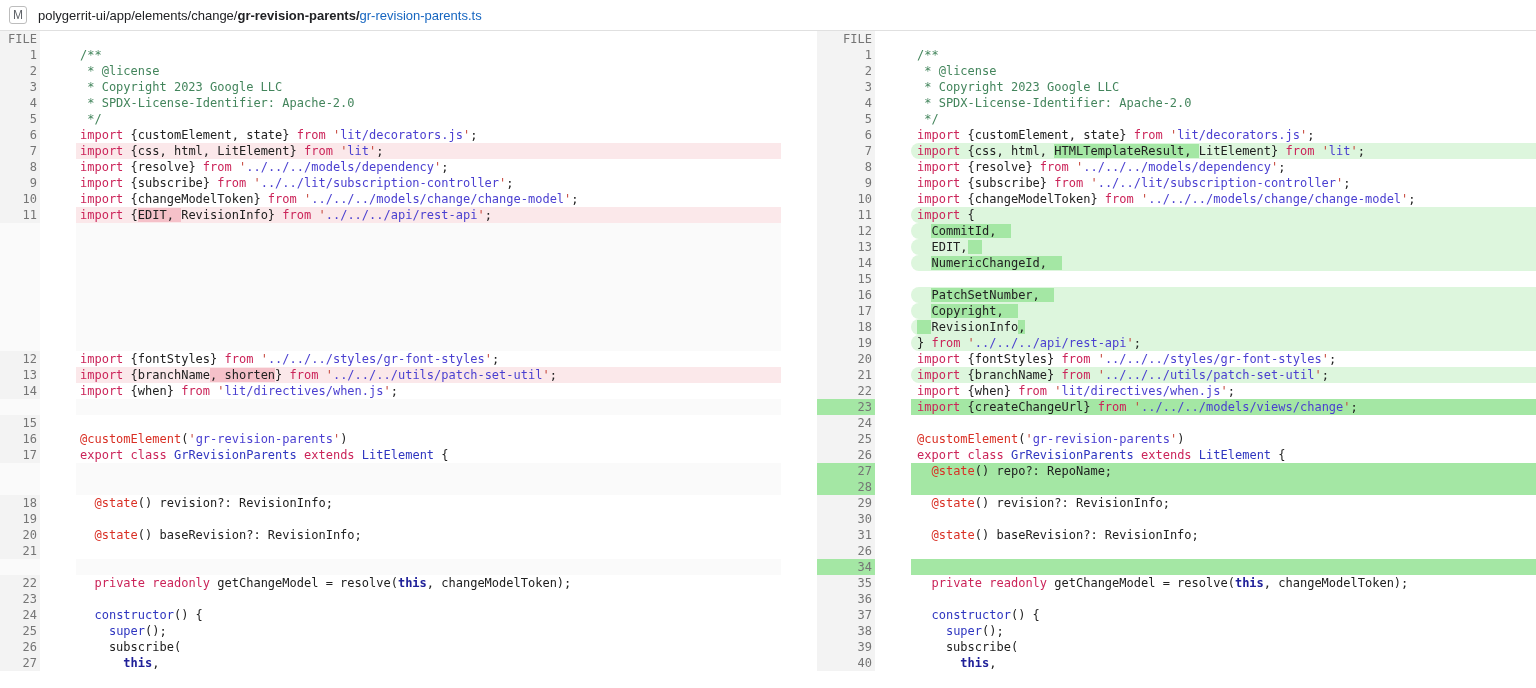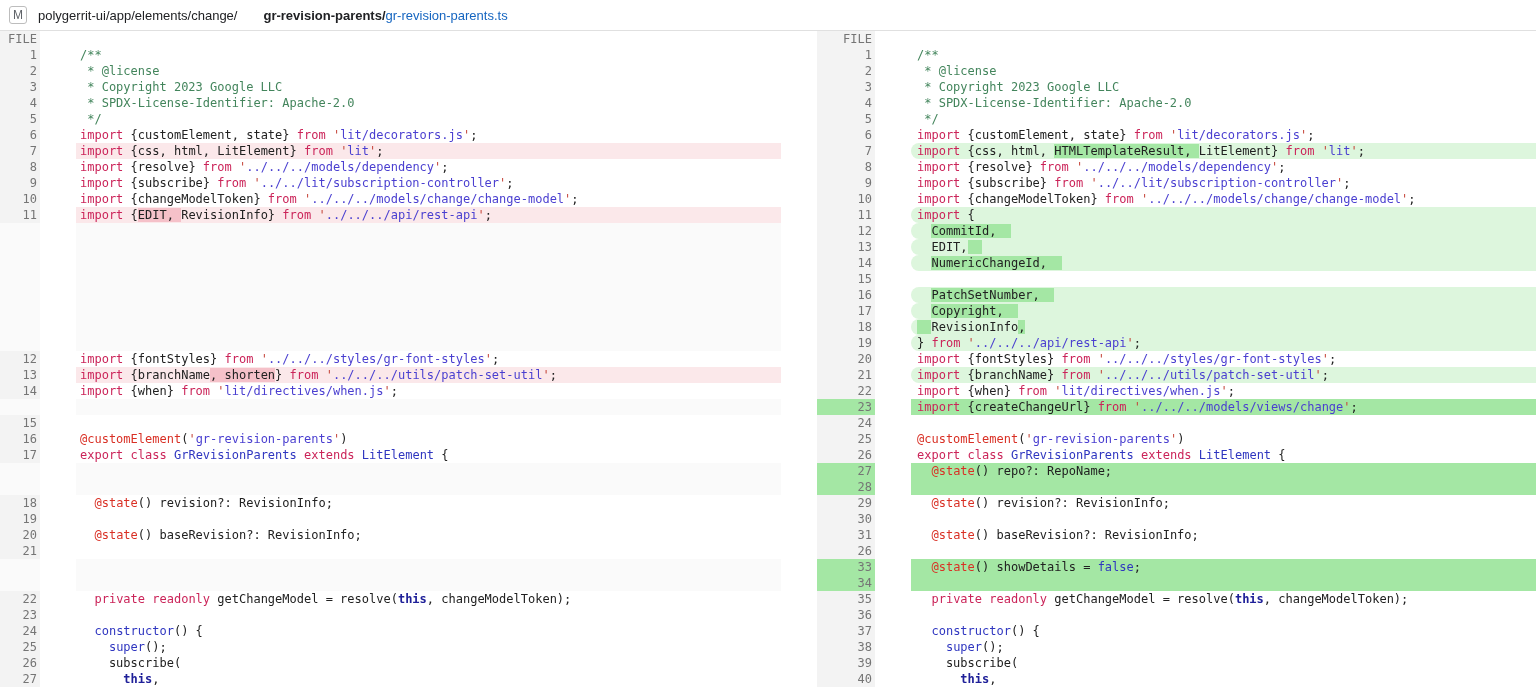--- a/index.html
+++ b/index.html
@@ -4,21 +4,21 @@
 <title>gr-revision-parents.ts diff</title>
 <style>
   html,body{margin:0;padding:0;background:#fff;width:1536px;height:688px;overflow:hidden;}
   body{font-family:"Liberation Sans", sans-serif;}
 
   
   .topbar{height:30px;display:flex;align-items:center;padding:0 9px;border-bottom:1px solid #e0e0e0;background:#fff;}
   .status-chip{display:inline-block;width:16px;height:16px;line-height:16px;text-align:center;
     border:1px solid #bdbdbd;border-radius:3px;color:#5f6368;font-size:12px;margin-right:11px;flex:none;}
   .path{font-size:13px;color:#202124;white-space:nowrap;}
-  .path .bold{font-weight:bold;margin-left:26px;}
+  .path .bold{font-weight:bold;}
   .path a{color:var(--link,#1565c0);text-decoration:none;cursor:pointer;}
 
   
   .diff{font-family:"DejaVu Sans Mono","Liberation Mono",monospace;font-size:12px;line-height:16px;color:var(--text,#212121);}
   .row{display:flex;height:16px;gap:36px;}
   .cell{white-space:pre;overflow:hidden;box-sizing:border-box;}
   .gut{background:var(--gutter,#f3f3f3);color:var(--line-number,#757575);text-align:right;padding-right:3px;flex:none;}
   .gut.gl{width:40px;}
   .gut.gr{width:58px;}
   .code{flex:none;padding-left:4px;}
@@ -248,26 +248,20 @@
       </div>
       <div class="row">
         <div class="cell gut gl">21</div>
         <div class="cell code cl"></div>
         <div class="cell gut gr">26</div>
         <div class="cell code cr"></div>
       </div>
       <div class="row">
         <div class="cell gut gl filler"></div>
         <div class="cell code cl filler"></div>
-        <div class="cell gut gr addfull">33</div>
-        <div class="cell code cr addfull"><span class="t-p">  </span><span class="t-d">@state</span><span class="t-p">() showDetails = </span><span class="t-t">false</span><span class="t-p">;</span></div>
-      </div>
-      <div class="row">
-        <div class="cell gut gl filler"></div>
-        <div class="cell code cl filler"></div>
         <div class="cell gut gr addfull">34</div>
         <div class="cell code cr addfull"></div>
       </div>
       <div class="row">
         <div class="cell gut gl">22</div>
         <div class="cell code cl"><span class="t-p">  </span><span class="t-k">private</span><span class="t-p"> </span><span class="t-k">readonly</span><span class="t-p"> getChangeModel = resolve(</span><span class="t-th">this</span><span class="t-p">, changeModelToken);</span></div>
         <div class="cell gut gr">35</div>
         <div class="cell code cr"><span class="t-p">  </span><span class="t-k">private</span><span class="t-p"> </span><span class="t-k">readonly</span><span class="t-p"> getChangeModel = resolve(</span><span class="t-th">this</span><span class="t-p">, changeModelToken);</span></div>
       </div>
       <div class="row">

